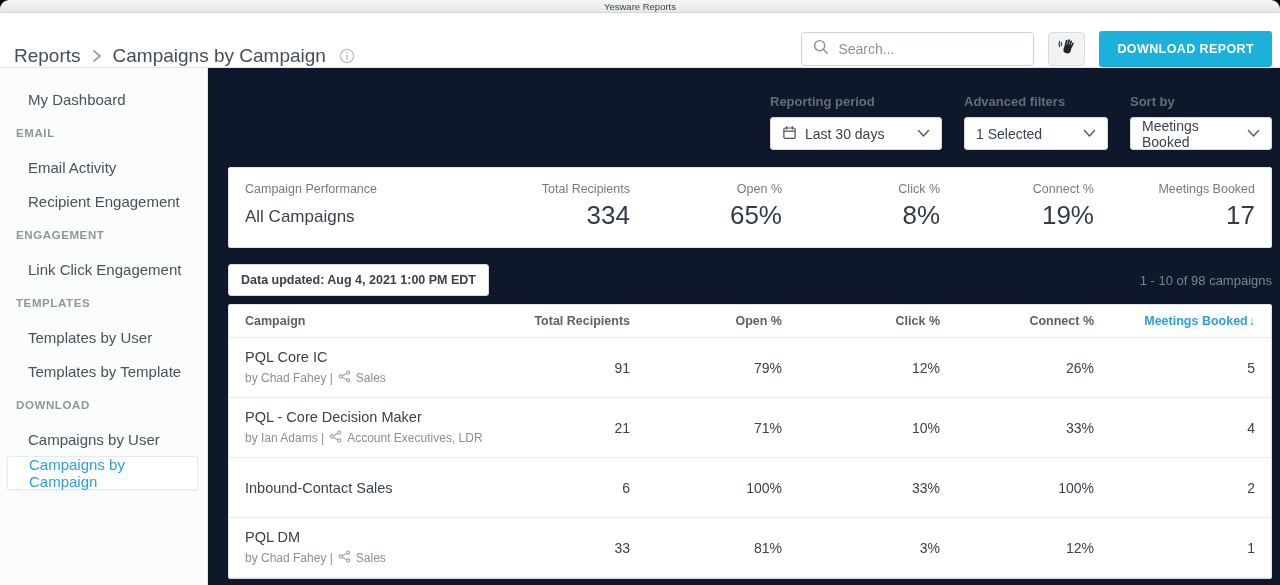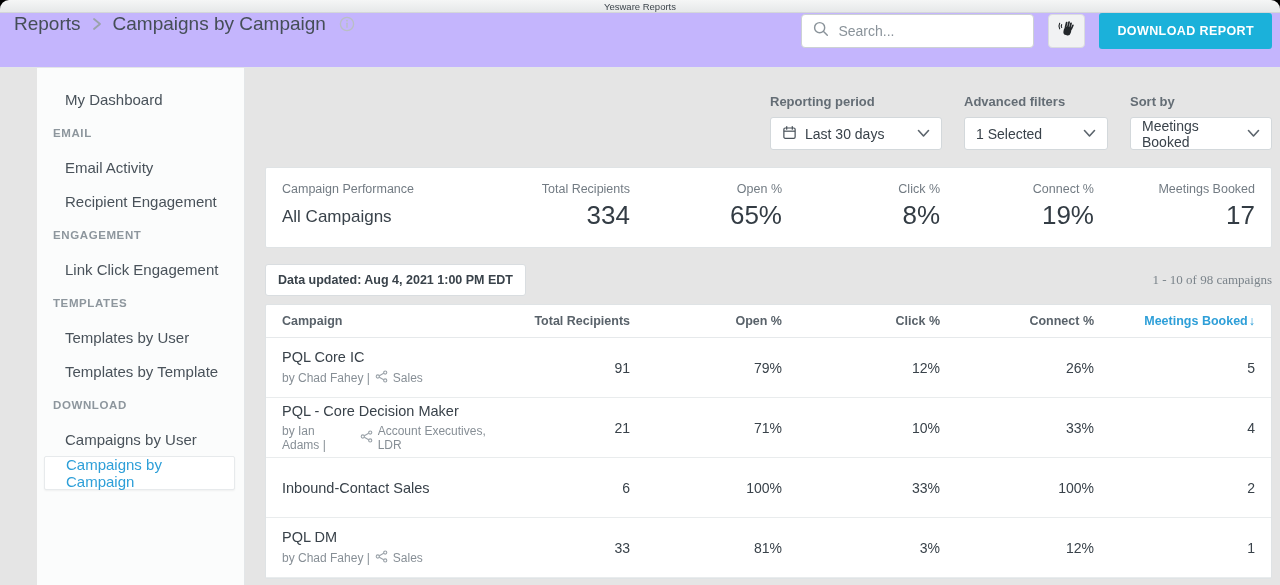--- a/index.html
+++ b/index.html
@@ -13,23 +13,23 @@
   .titlebar {
     height: 13px;
     background: linear-gradient(#f5f6f6, #e6e8e9);
     border-bottom: 1px solid #d4d7d9;
     border-radius: 9px 9px 0 0;
     display: flex; align-items: center; justify-content: center;
     font-size: 9.5px; color: #3e464d;
   }
   
   .topbar {
-    height: 55px; background: #c4b5fd;
+    height: 55px; background: #ffffff;
     border-bottom: 1px solid #e3e6e8;
-    display: flex; align-items: flex-start;
+    display: flex; align-items: flex-end;
     padding: 0 8px 0 14px;
   }
   .breadcrumb { display: flex; align-items: center; gap: 11px; font-size: 19px; color: #454e57; }
   .crumb-link { cursor: pointer; }
   .crumb-sep { display: flex; align-items: center; }
   .info-ic { display: flex; align-items: center; margin-left: 2px; }
   .topbar-right { margin-left: auto; display: flex; align-items: center; gap: 14px; }
   .search-box {
     width: 233px; height: 34px;
     border: 1px solid #ccd1d4; border-radius: 4px;
@@ -47,21 +47,21 @@
     display: flex; align-items: center; justify-content: center; cursor: pointer;
   }
   .download-btn {
     height: 36px; padding: 0 18px;
     background: #1bb1da; color: #fff;
     border: none; border-radius: 3px;
     font-size: 12.5px; font-weight: 700; letter-spacing: .4px;
     font-family: "Liberation Sans", sans-serif; cursor: pointer;
   }
   
-  .app { display: flex; height: 517px; background: #e5e5e5; padding-left: 37px; }
+  .app { display: flex; height: 517px; background: #0f172a; }
   .sidebar {
     width: 208px; flex-shrink: 0;
     background: #fbfcfc; border-right: 1px solid #e3e6e8;
     padding-top: 14px;
   }
   .sb-item {
     height: 34px; display: flex; align-items: center;
     font-size: 15px; color: #49525a; padding-left: 28px; cursor: pointer;
   }
   .sb-item.section {
@@ -97,21 +97,21 @@
   .s-title { font-size: 17px; color: #39424a; margin-top: 11px; }
   .metric { text-align: right; }
   .m-label { font-size: 12.5px; color: #727b83; }
   .m-value { font-size: 26px; color: #333c44; margin-top: 4px; }
   
   .meta-row { display: flex; align-items: center; justify-content: space-between; margin-top: 16px; }
   .updated-badge {
     background: #fff; border: 1px solid #d9dde0; border-radius: 3px;
     padding: 8px 12px; font-size: 12.5px; font-weight: 700; color: #39424a;
   }
-  .pagination { font-size: 13px; color: #7b848b; font-family: Liberation Serif, serif; }
+  .pagination { font-size: 13px; color: #7b848b; }
   
   .table-card { background: #fff; border: 1px solid #dfe3e5; border-radius: 2px; margin-top: 8px; }
   .thead {
     display: grid; grid-template-columns: var(--cols); align-items: center;
     height: 33px; padding: 0 16px; border-bottom: 1px solid #e6e9eb;
   }
   .th { font-size: 12.5px; font-weight: 700; color: #59626a; text-align: right; cursor: pointer; }
   .th.left { text-align: left; }
   .th.sorted { color: #2e9fd8; }
   .sort-arrow { font-weight: 400; margin-left: 1px; }

